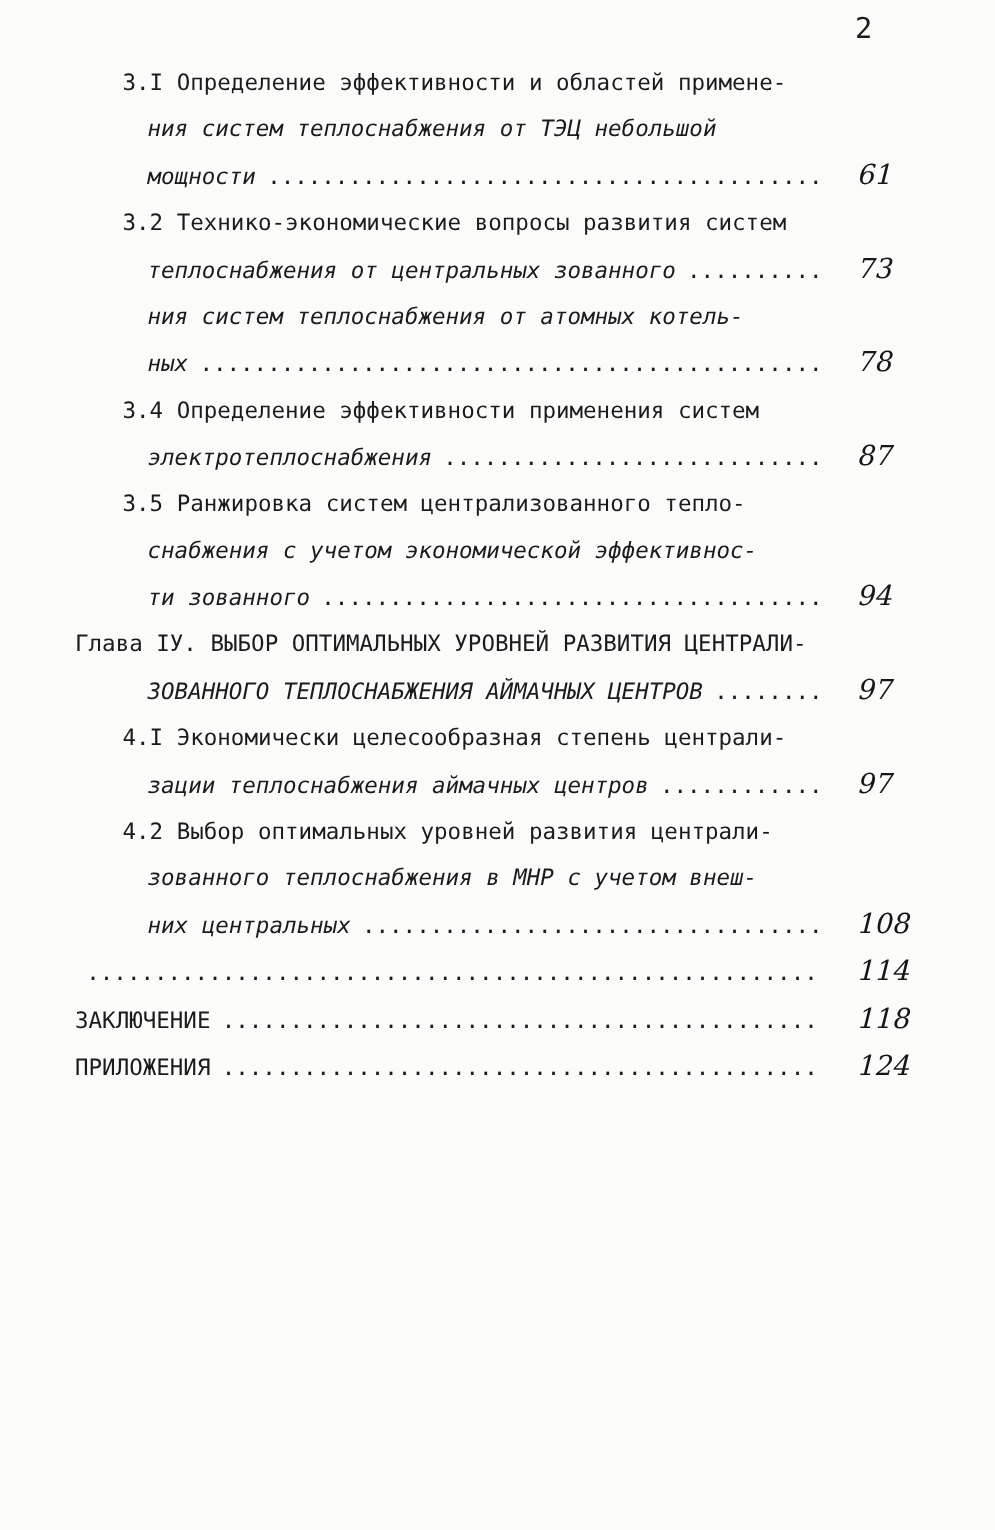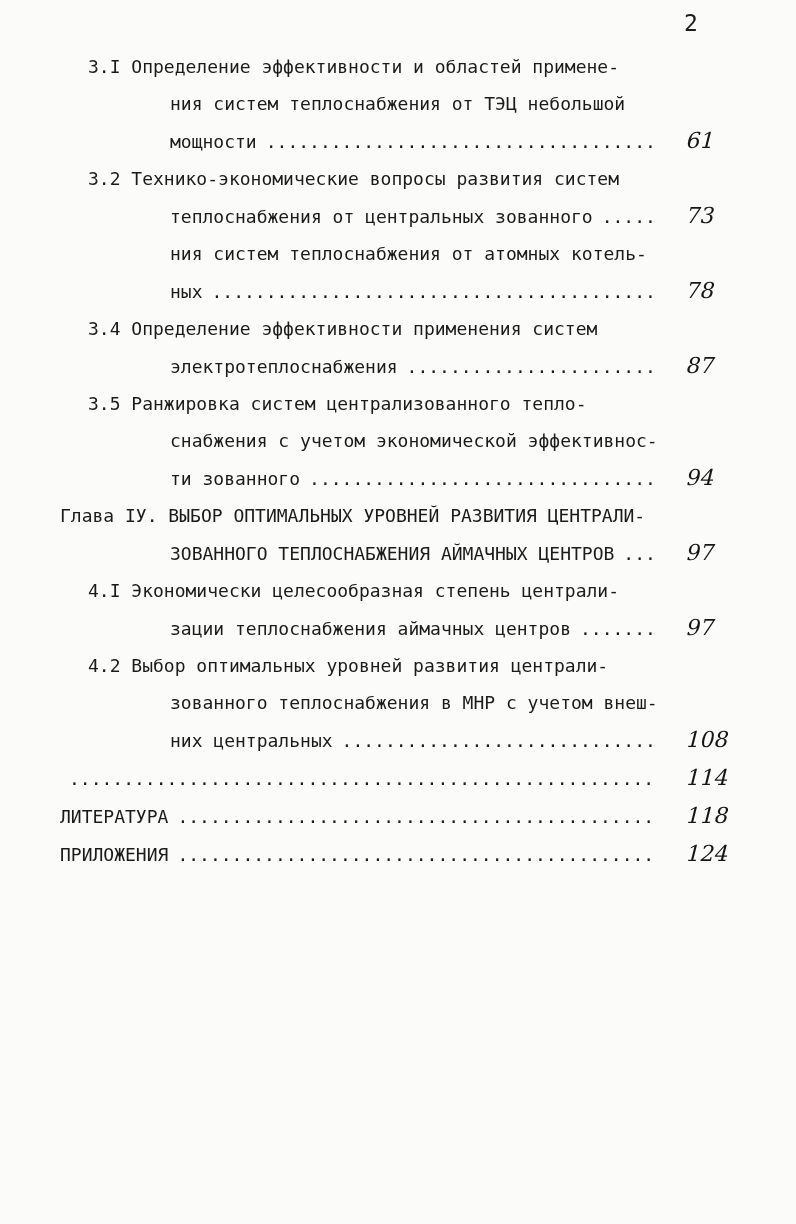--- a/index.html
+++ b/index.html
@@ -33,24 +33,24 @@
   .entry { }
   .line {
     display: flex;
     align-items: baseline;
     line-height: 37px;
     font-size: 18px;
   }
   .text-wrap {
     white-space: nowrap;
   }
-  .entry.section .line.first-line .text-wrap { margin-left: 28px; }
+  .entry.section .line.first-line .text-wrap { margin-left: 38px; }
   .entry.chapter .line.first-line .text-wrap,
   .entry.plain   .line.first-line .text-wrap { margin-left: 0; }
-  .line.cont .text-wrap { margin-left: 110px; }
+  .line.cont .text-wrap { margin-left: 58px; font-style: italic; }
   .dots {
     flex: 1 1 auto;
     overflow: hidden;
     white-space: nowrap;
     margin-left: 9px;
     letter-spacing: 0;
   }
   .dots::after {
     content: "..........................................................................";
   }
@@ -162,21 +162,21 @@
         </div>
       </div>
       <div class="entry plain">
         <div class="line first-line">
           <span class="dots"></span>
           <span class="pagenum">114</span>
         </div>
       </div>
       <div class="entry plain">
         <div class="line first-line">
-          <span class="text-wrap">ЛИТЕРАТУРА</span>
+          <span class="text-wrap">ЗАКЛЮЧЕНИЕ</span>
           <span class="dots"></span>
           <span class="pagenum">118</span>
         </div>
       </div>
       <div class="entry plain">
         <div class="line first-line">
           <span class="text-wrap">ПРИЛОЖЕНИЯ</span>
           <span class="dots"></span>
           <span class="pagenum">124</span>
         </div>

